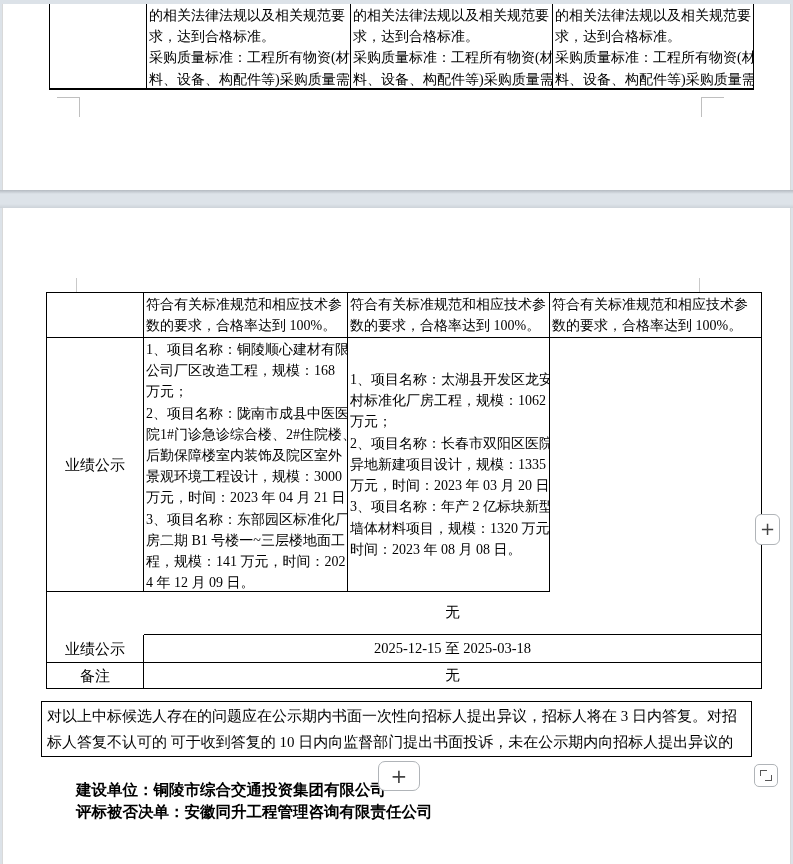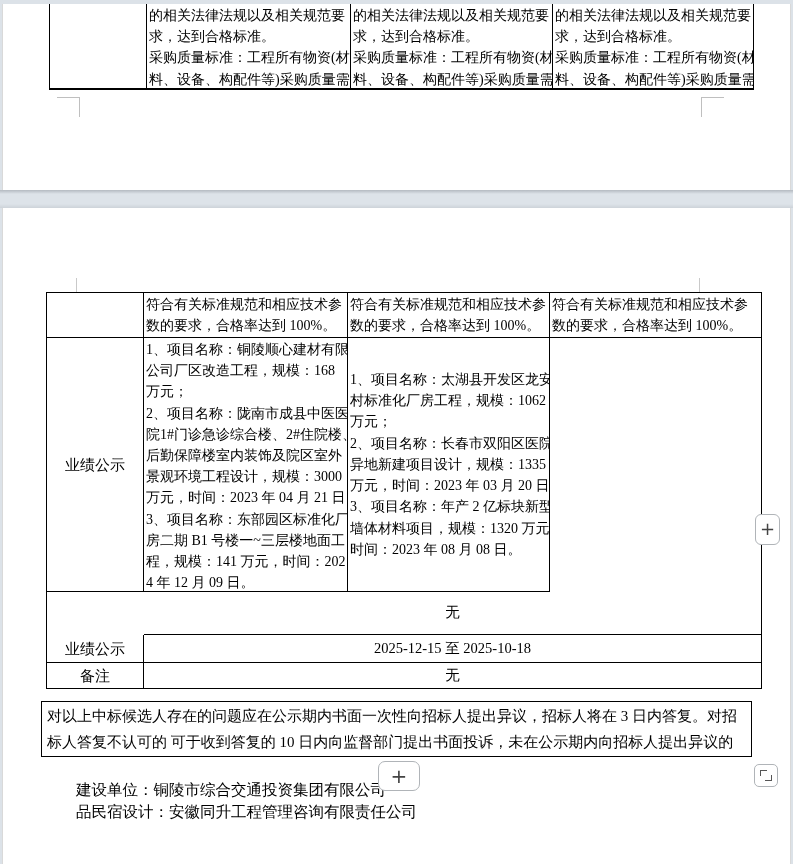--- a/index.html
+++ b/index.html
@@ -45,21 +45,21 @@
   #main-table{left:46px; top:292px; width:716px; height:397px;
     grid-template-columns:97px 204px 202px 1fr;
     grid-template-rows:45px 254px 43px 28px 1fr;}
 
   #notice-box{
     position:absolute; left:41px; top:701px; width:711px; height:56px;
     box-sizing:border-box; border:1px solid #000; background:#fff;
     font-size:15px; line-height:26px; padding:1px 5px; overflow:hidden;
   }
 
-  #footer-block{position:absolute; left:76px; top:779px; font-size:15.5px; line-height:21.5px;}
+  #footer-block{position:absolute; left:76px; top:779px; font-size:15.5px; line-height:21.5px;font-weight:bold;}
   #footer-block div{white-space:nowrap;}
 
   
   .crop{position:absolute; box-sizing:border-box; width:23px; height:20px;}
   #crop-left{left:54px; top:93px; border-top:1px solid #bfbfbf; border-right:1px solid #bfbfbf;}
   #crop-right{left:698px; top:93px; border-top:1px solid #bfbfbf; border-left:1px solid #bfbfbf;}
   .vmark{position:absolute; width:1px; height:25px; top:278px; background:#c9c9c9;}
   #vmark-left{left:76px;} #vmark-right{left:699px;}
 
   
@@ -139,31 +139,31 @@
 2、项目名称：长春市双阳区医院
 异地新建项目设计，规模：1335
 万元，时间：2023 年 03 月 20 日；
 3、项目名称：年产 2 亿标块新型
 墙体材料项目，规模：1320 万元，
 时间：2023 年 08 月 08 日。</div>
 
     <div class="cell val span3 no-r">无</div>
 
     <div class="cell lbl">业绩公示</div>
-    <div class="cell val span3 no-r">2025-12-15 至 2025-10-18</div>
+    <div class="cell val span3 no-r">2025-12-15 至 2025-03-18</div>
 
     <div class="cell lbl no-b">备注</div>
     <div class="cell val span3 no-r no-b">无</div>
   </div>
 
   <div id="notice-box">对以上中标候选人存在的问题应在公示期内书面一次性向招标人提出异议，招标人将在 3 日内答复。对招标人答复不认可的 可于收到答复的 10 日内向监督部门提出书面投诉，未在公示期内向招标人提出异议的投诉不予受理。</div>
 
   <div id="footer-block">
     <div>建设单位：铜陵市综合交通投资集团有限公司</div>
-    <div>品民宿设计：安徽同升工程管理咨询有限责任公司</div>
+    <div>评标被否决单：安徽同升工程管理咨询有限责任公司</div>
   </div>
 
   <div class="fbtn" id="add-row-button">
     <span class="plus">+</span>
   </div>
   <div class="fbtn" id="add-col-button">
     <span class="plus">+</span>
   </div>
   <div class="fbtn" id="fit-button">
     <span class="fit-ico">

